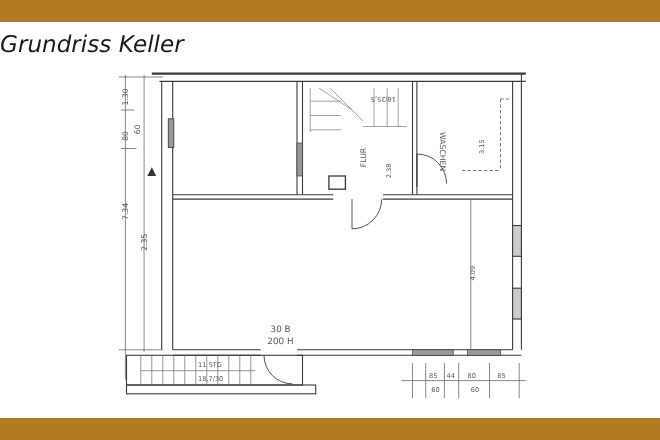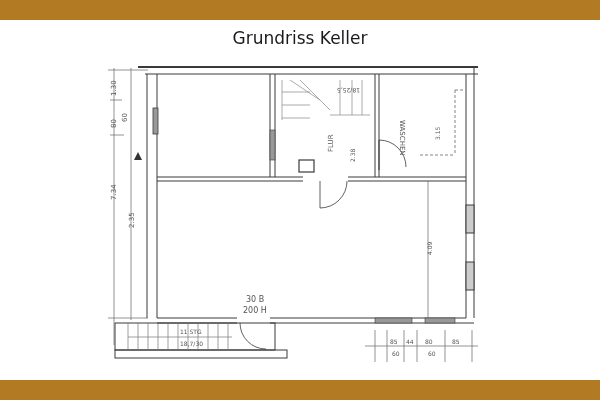--- a/index.html
+++ b/index.html
@@ -1,20 +1,20 @@
 <!DOCTYPE html>
 <html><head>
 <meta charset="utf-8">
 <style>
   html, body { margin:0; padding:0; }
   body { width:600px; height:400px; position:relative; background:#ffffff; overflow:hidden; font-family:"DejaVu Sans", sans-serif; }
   .bar { position:absolute; left:0; width:600px; }
   .bar-top { top:0; height:20px; }
   .bar-bottom { top:380px; height:20px; }
-  .title { position:absolute; top:28px; left:0; width:600px; text-align:center; font-size:17px; color:#1a1a1a; font-family:"DejaVu Sans", sans-serif; }
+  .title { position:absolute; top:28px; left:0; width:600px; text-align:left; font-size:21px; color:#1a1a1a; font-family:"DejaVu Sans", sans-serif;font-style:italic; }
   .plan { position:absolute; left:0; top:0; width:600px; height:400px; }
   .plan text { font-family:"DejaVu Sans", sans-serif; fill:#555; }
 </style>
 </head>
 <body>
 
 <div class="bar bar-top" style="background:#b27a22"></div>
 <div class="title">Grundriss Keller</div>
 
 <svg class="plan" viewBox="0 0 600 400" xmlns="http://www.w3.org/2000/svg">

